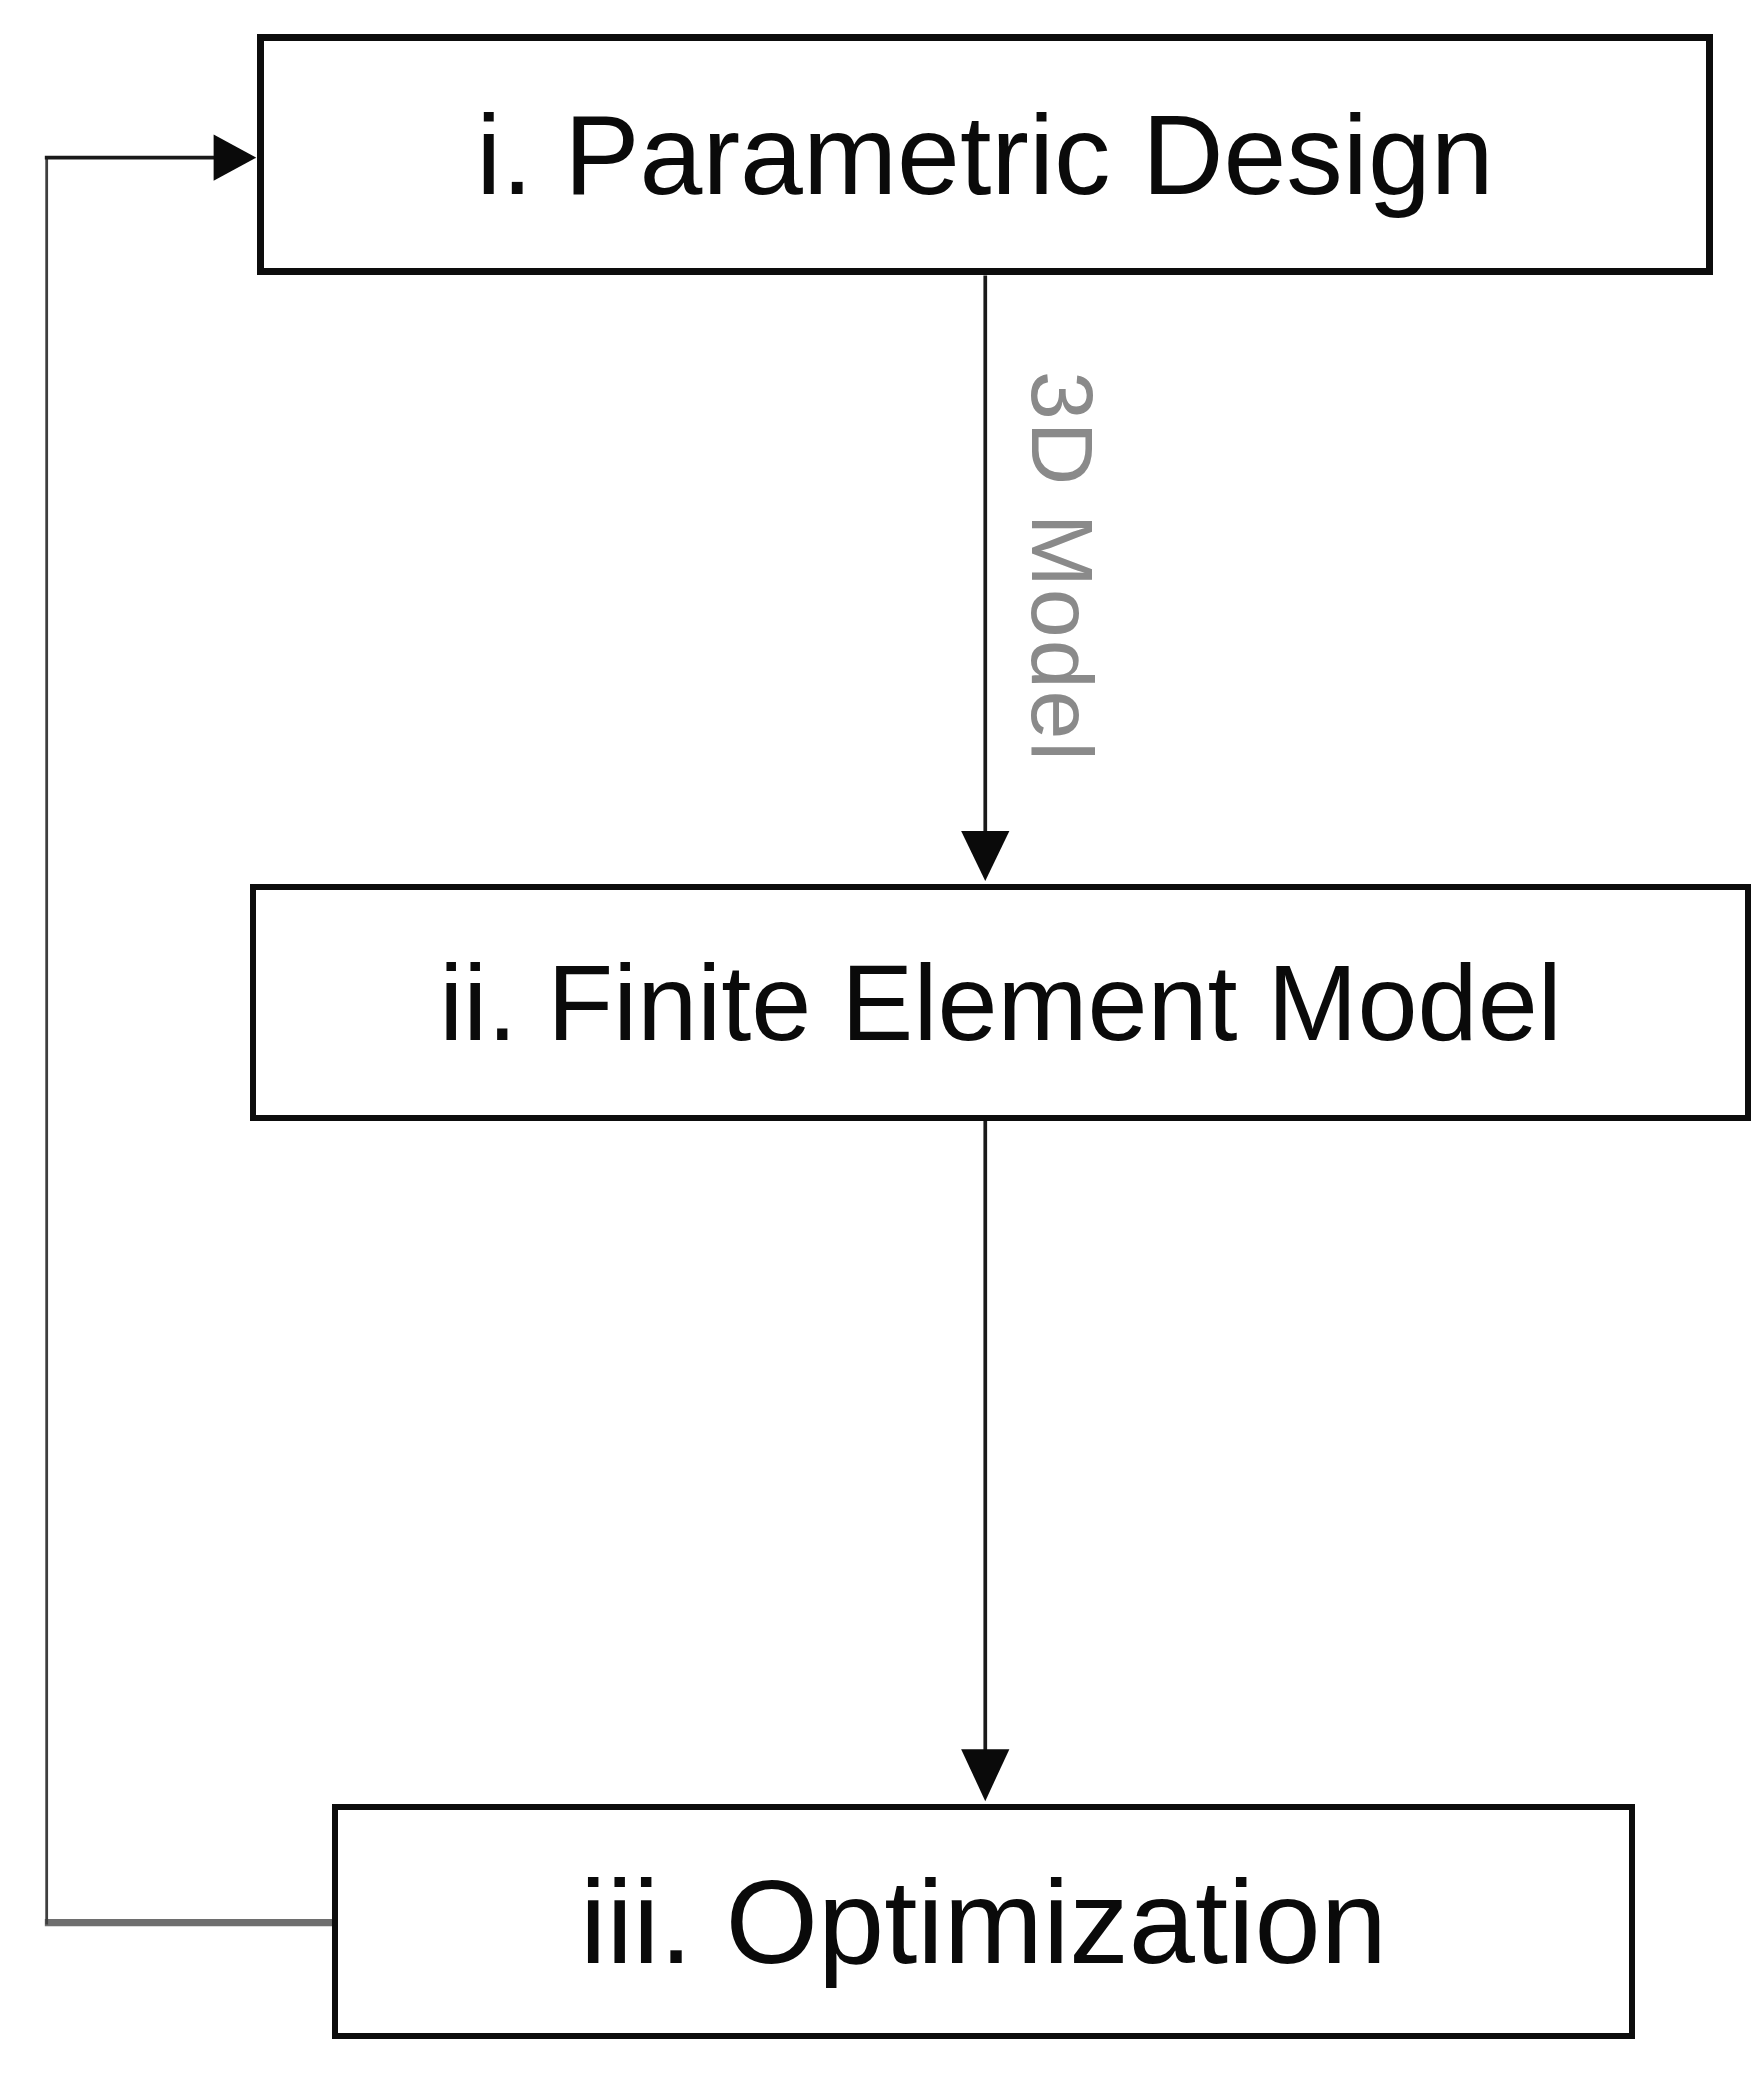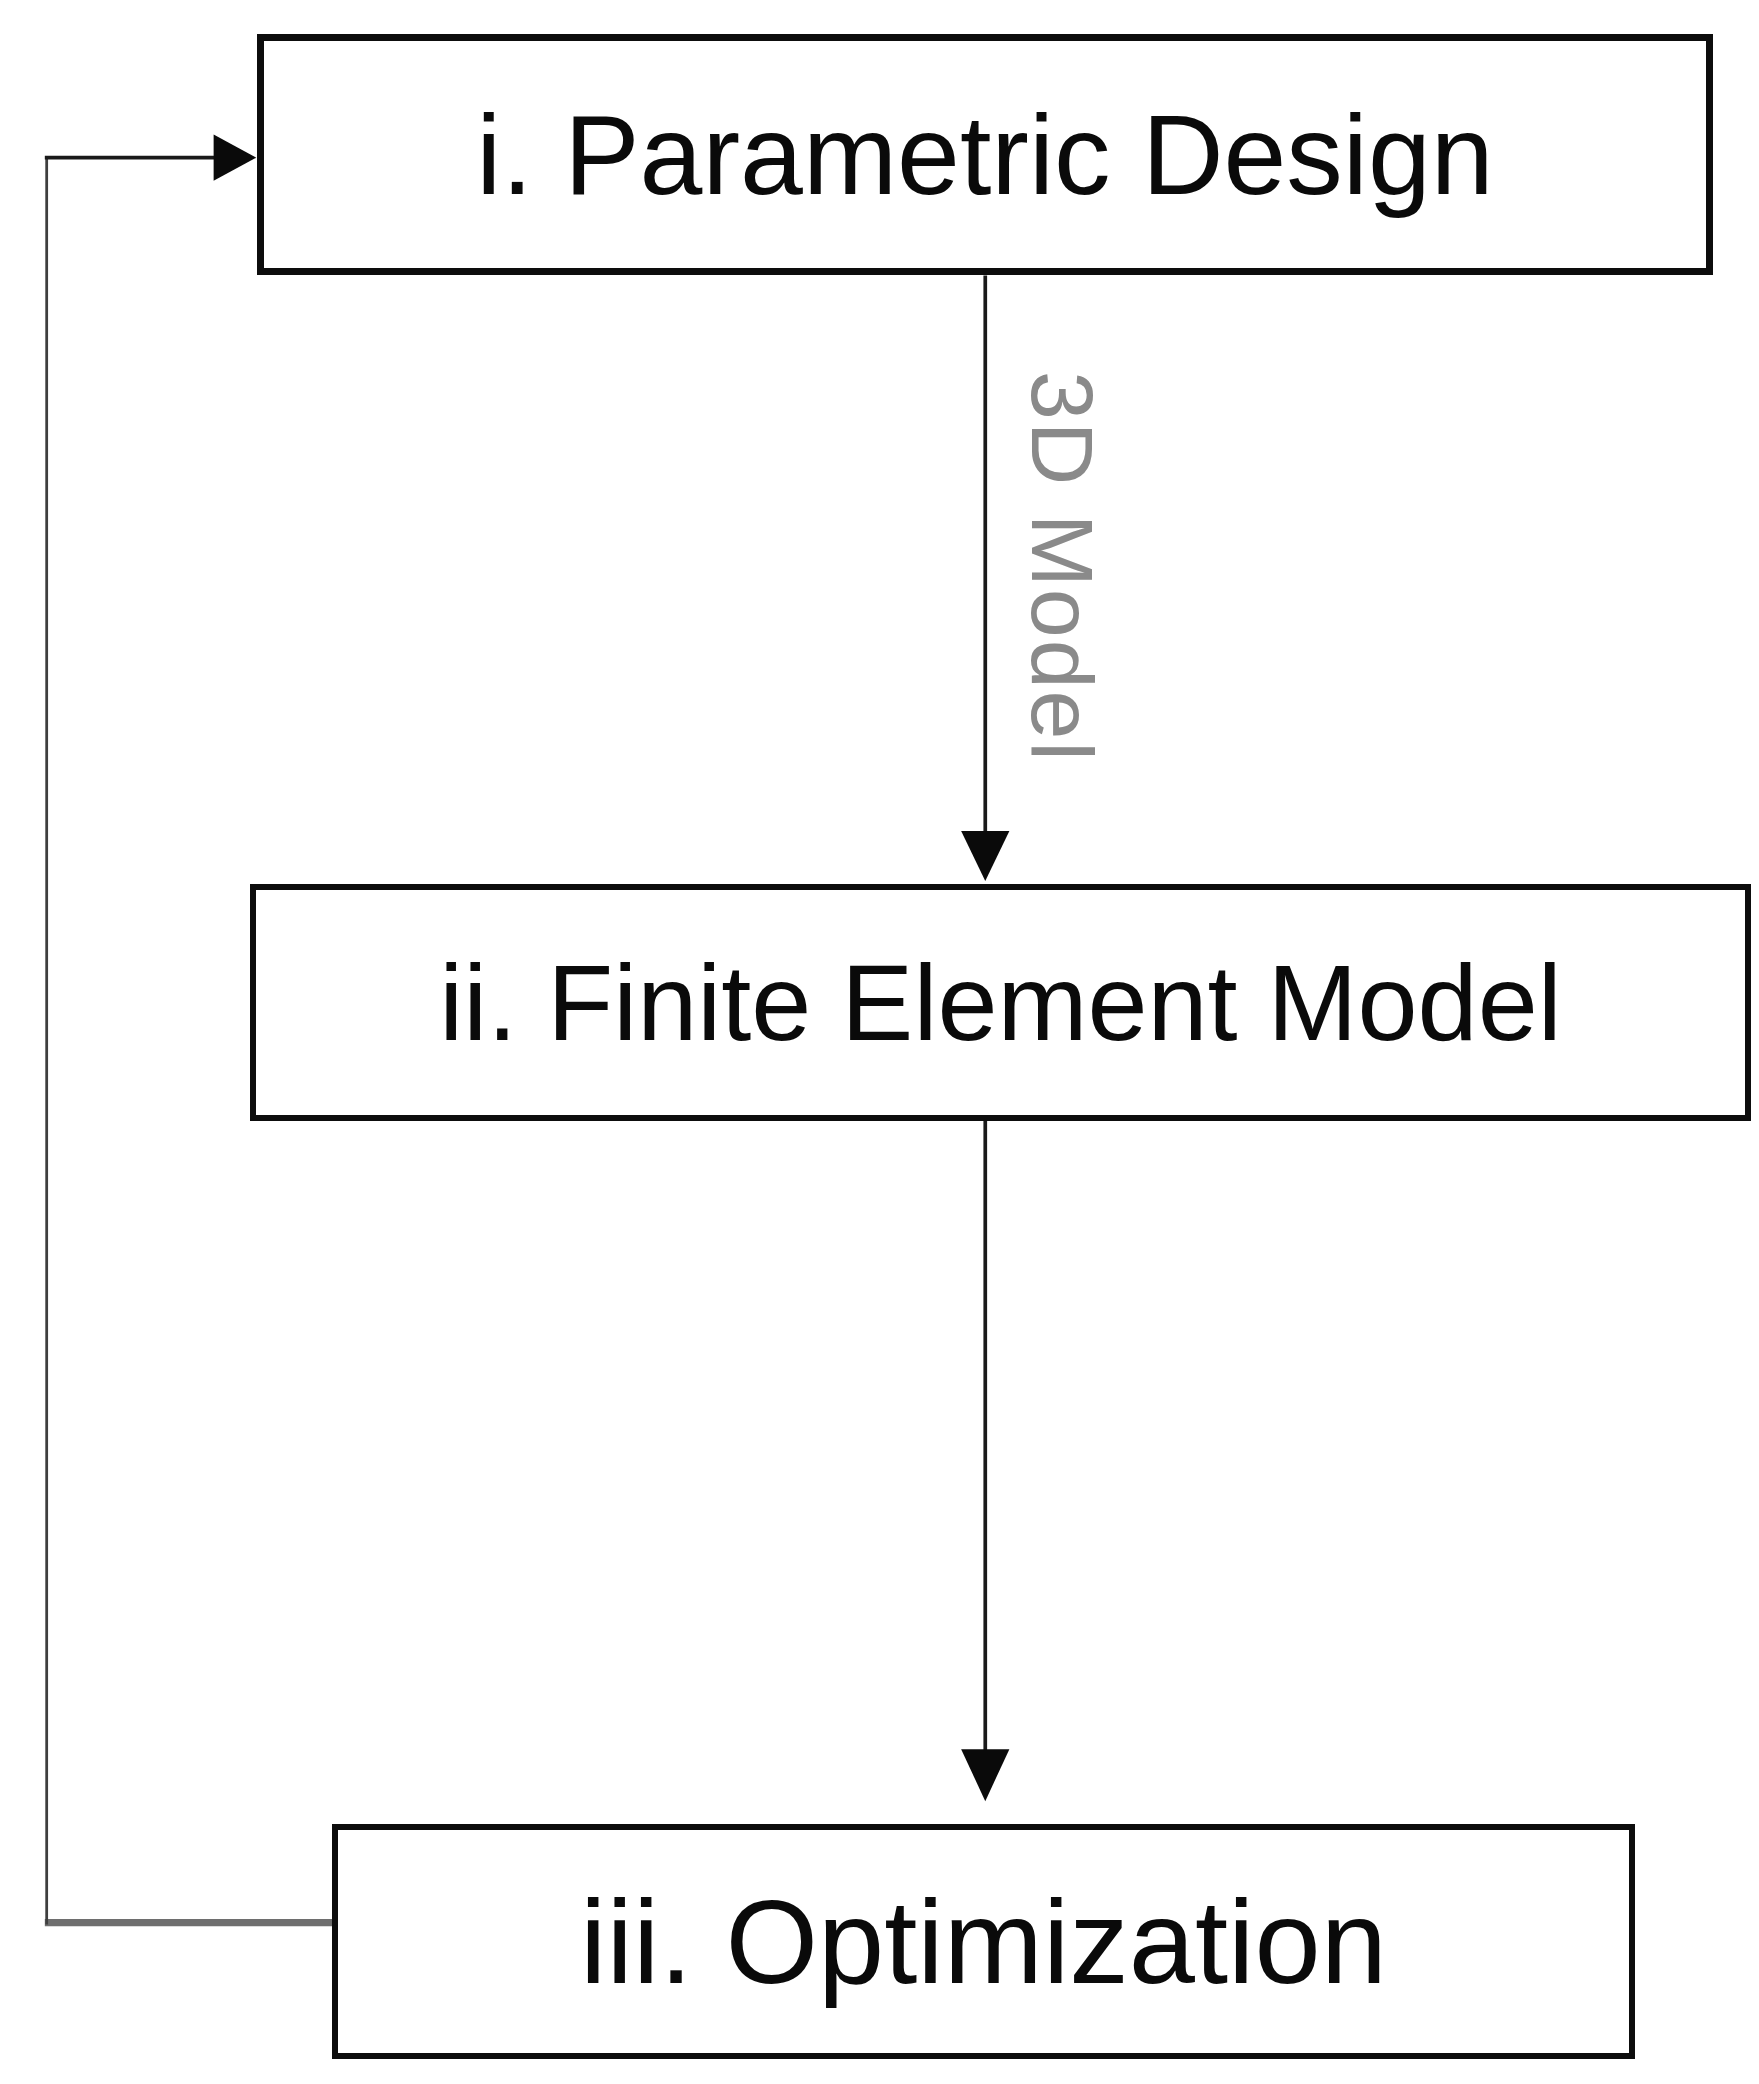--- a/index.html
+++ b/index.html
@@ -45,21 +45,20 @@
     width: 1501px; height: 237px;
     border: 6.5px solid #0d0d0d;
     font-size: 108px;
     margin-left: 19px;
   }
   .node-iii {
     left: 332px;  top: 1804px;
     width: 1303px; height: 235px;
     border: 6.5px solid #0d0d0d;
     font-size: 119px;
-    margin-top: 20px;
   }
   .edge-label-vertical {
     position: absolute;
     left: 1106px;
     top: 371px;
     transform: rotate(90deg);
     transform-origin: left top;
     font-size: 88px;
     line-height: 1;
     color: #8a8a8a;

